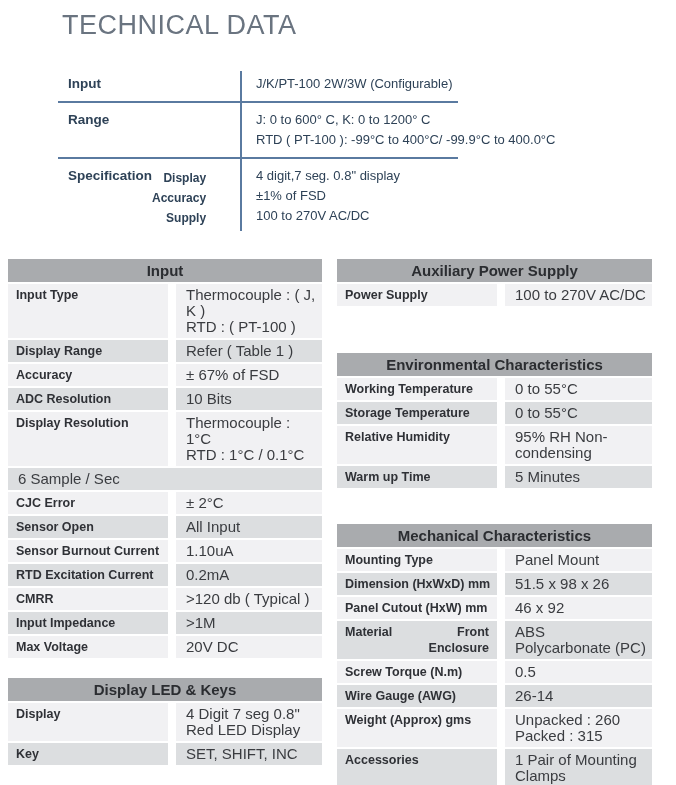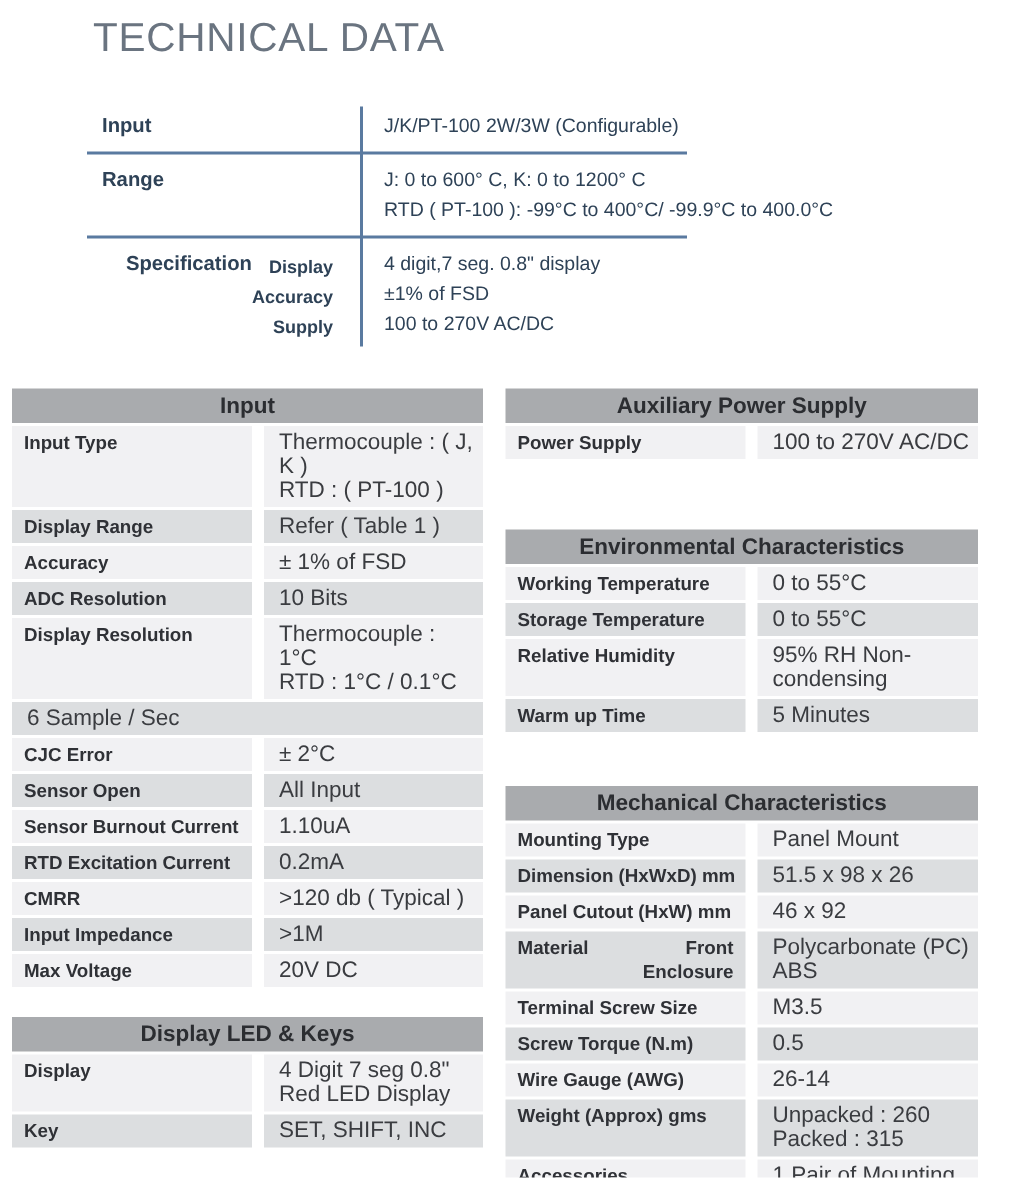--- a/index.html
+++ b/index.html
@@ -24,21 +24,21 @@
   }
 
   
   .topspec{position:relative;margin-left:50px;width:400px;color:var(--top-text);font-size:13px}
   .ts-vline{position:absolute;left:182px;top:4px;bottom:4px;width:2px;background:var(--top-line)}
   .ts-row{display:flex;padding:7px 0}
   .ts-row.bordered{border-bottom:2px solid var(--top-line)}
   .ts-label{flex:0 0 182px;font-weight:bold;padding:2px 10px 0 10px;font-size:13.5px}
   .ts-val{flex:1;padding-left:16px;line-height:20px}
   .ts-val .nowrap{white-space:nowrap}
-  .ts-label.spec{display:flex;justify-content:flex-end;align-items:flex-start}
+  .ts-label.spec{display:flex;justify-content:flex-start;align-items:flex-start}
   .ts-subs{text-align:right;font-weight:bold;font-size:12px;line-height:20px;padding-right:8px}
   .ts-val.spec-vals{line-height:20px}
 
   
   .columns{display:flex;gap:15px;margin-top:24px}
   .col-left{width:322px}
   .col-right{width:323px}
 
   .gtable{width:100%}
   .gheader{
@@ -116,21 +116,21 @@
             </div>
             <div class="grow">
               <div class="glabel">Display Range</div>
               <div class="gval">
                 <div class="gline">Refer ( Table 1 )</div>
               </div>
             </div>
             <div class="grow">
               <div class="glabel">Accuracy</div>
               <div class="gval">
-                <div class="gline">± 1% of FSD</div>
+                <div class="gline">± 67% of FSD</div>
               </div>
             </div>
             <div class="grow">
               <div class="glabel">ADC Resolution</div>
               <div class="gval">
                 <div class="gline">10 Bits</div>
               </div>
             </div>
             <div class="grow">
               <div class="glabel">Display Resolution</div>
@@ -274,28 +274,22 @@
             </div>
             <div class="grow">
               <div class="glabel has-sub">
                 <span>Material</span>
                 <div class="gsubs">
                   <div class="gsub">Front</div>
                   <div class="gsub">Enclosure</div>
                 </div>
               </div>
               <div class="gval">
+                <div class="gline">ABS</div>
                 <div class="gline">Polycarbonate (PC)</div>
-                <div class="gline">ABS</div>
-              </div>
-            </div>
-            <div class="grow">
-              <div class="glabel">Terminal Screw Size</div>
-              <div class="gval">
-                <div class="gline">M3.5</div>
               </div>
             </div>
             <div class="grow">
               <div class="glabel">Screw Torque (N.m)</div>
               <div class="gval">
                 <div class="gline">0.5</div>
               </div>
             </div>
             <div class="grow">
               <div class="glabel">Wire Gauge (AWG)</div>

